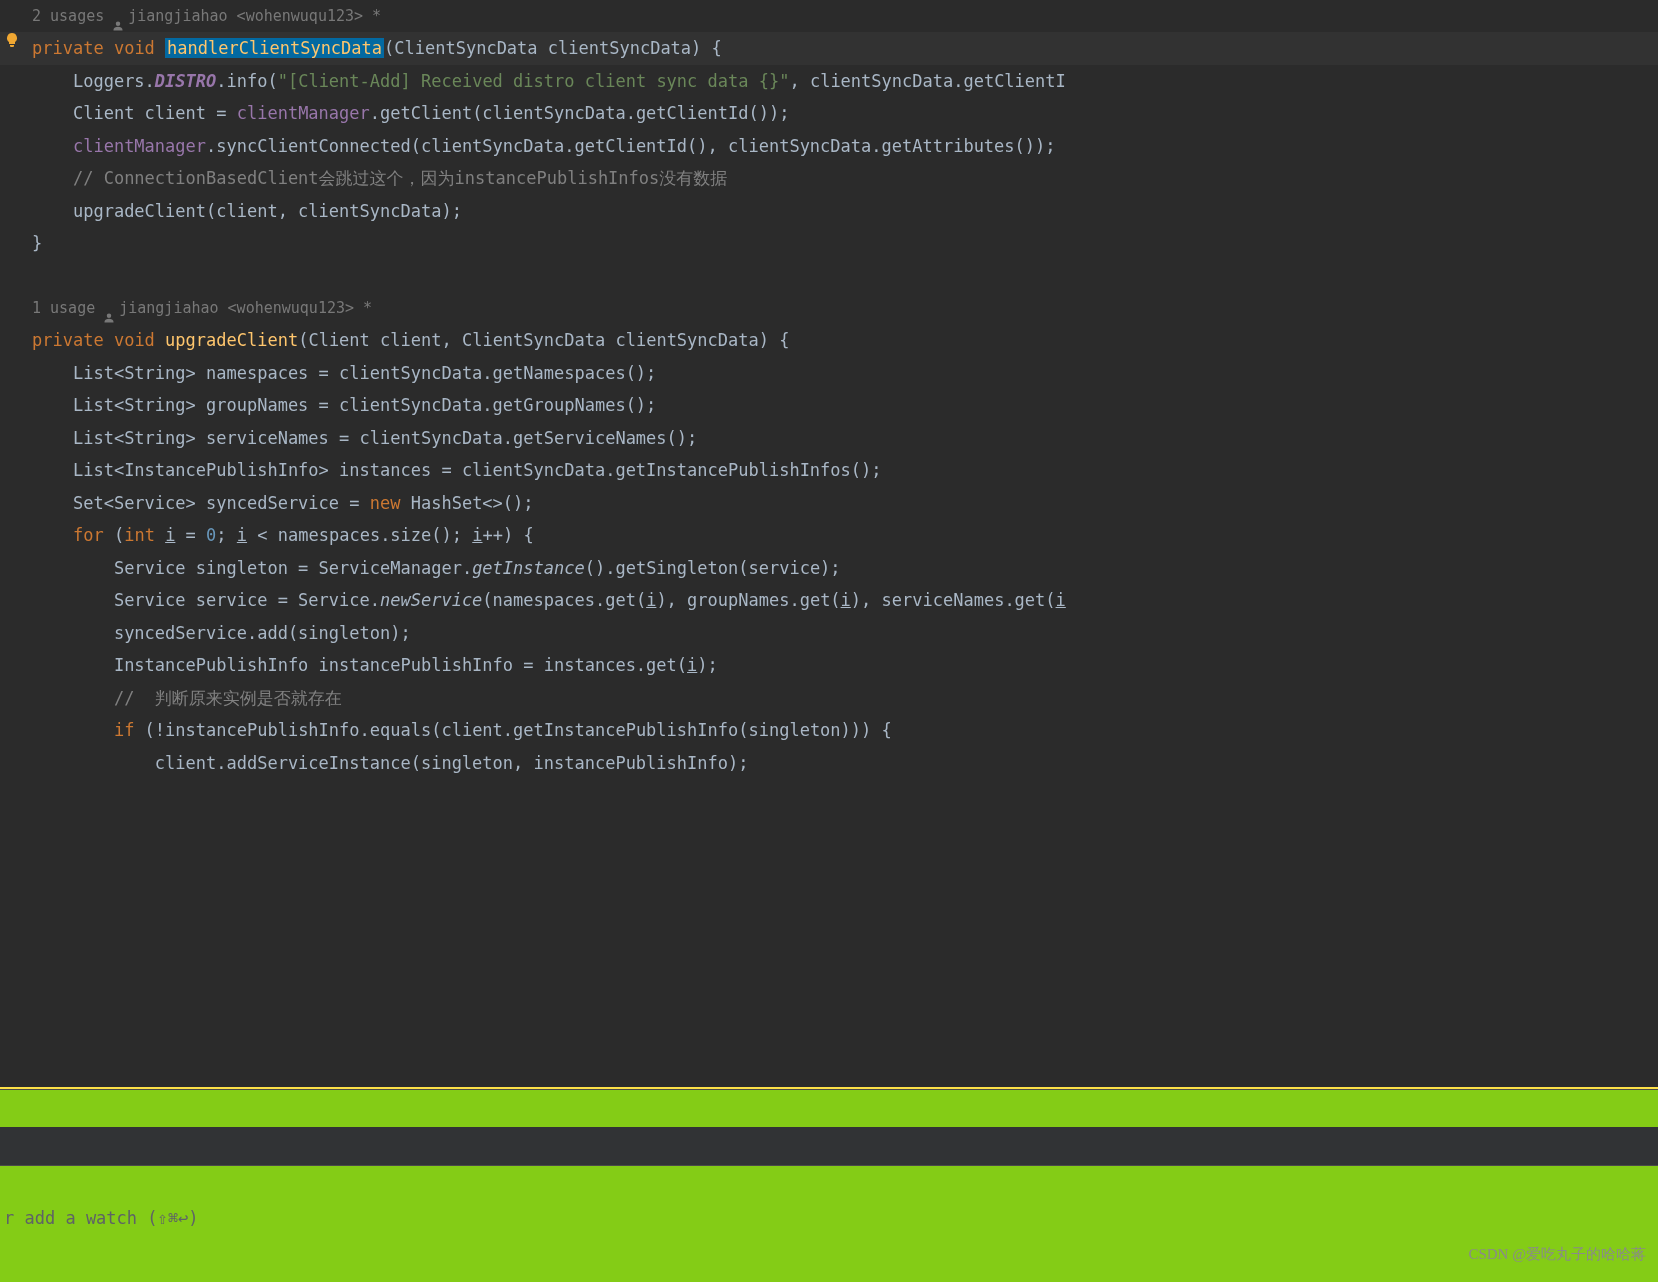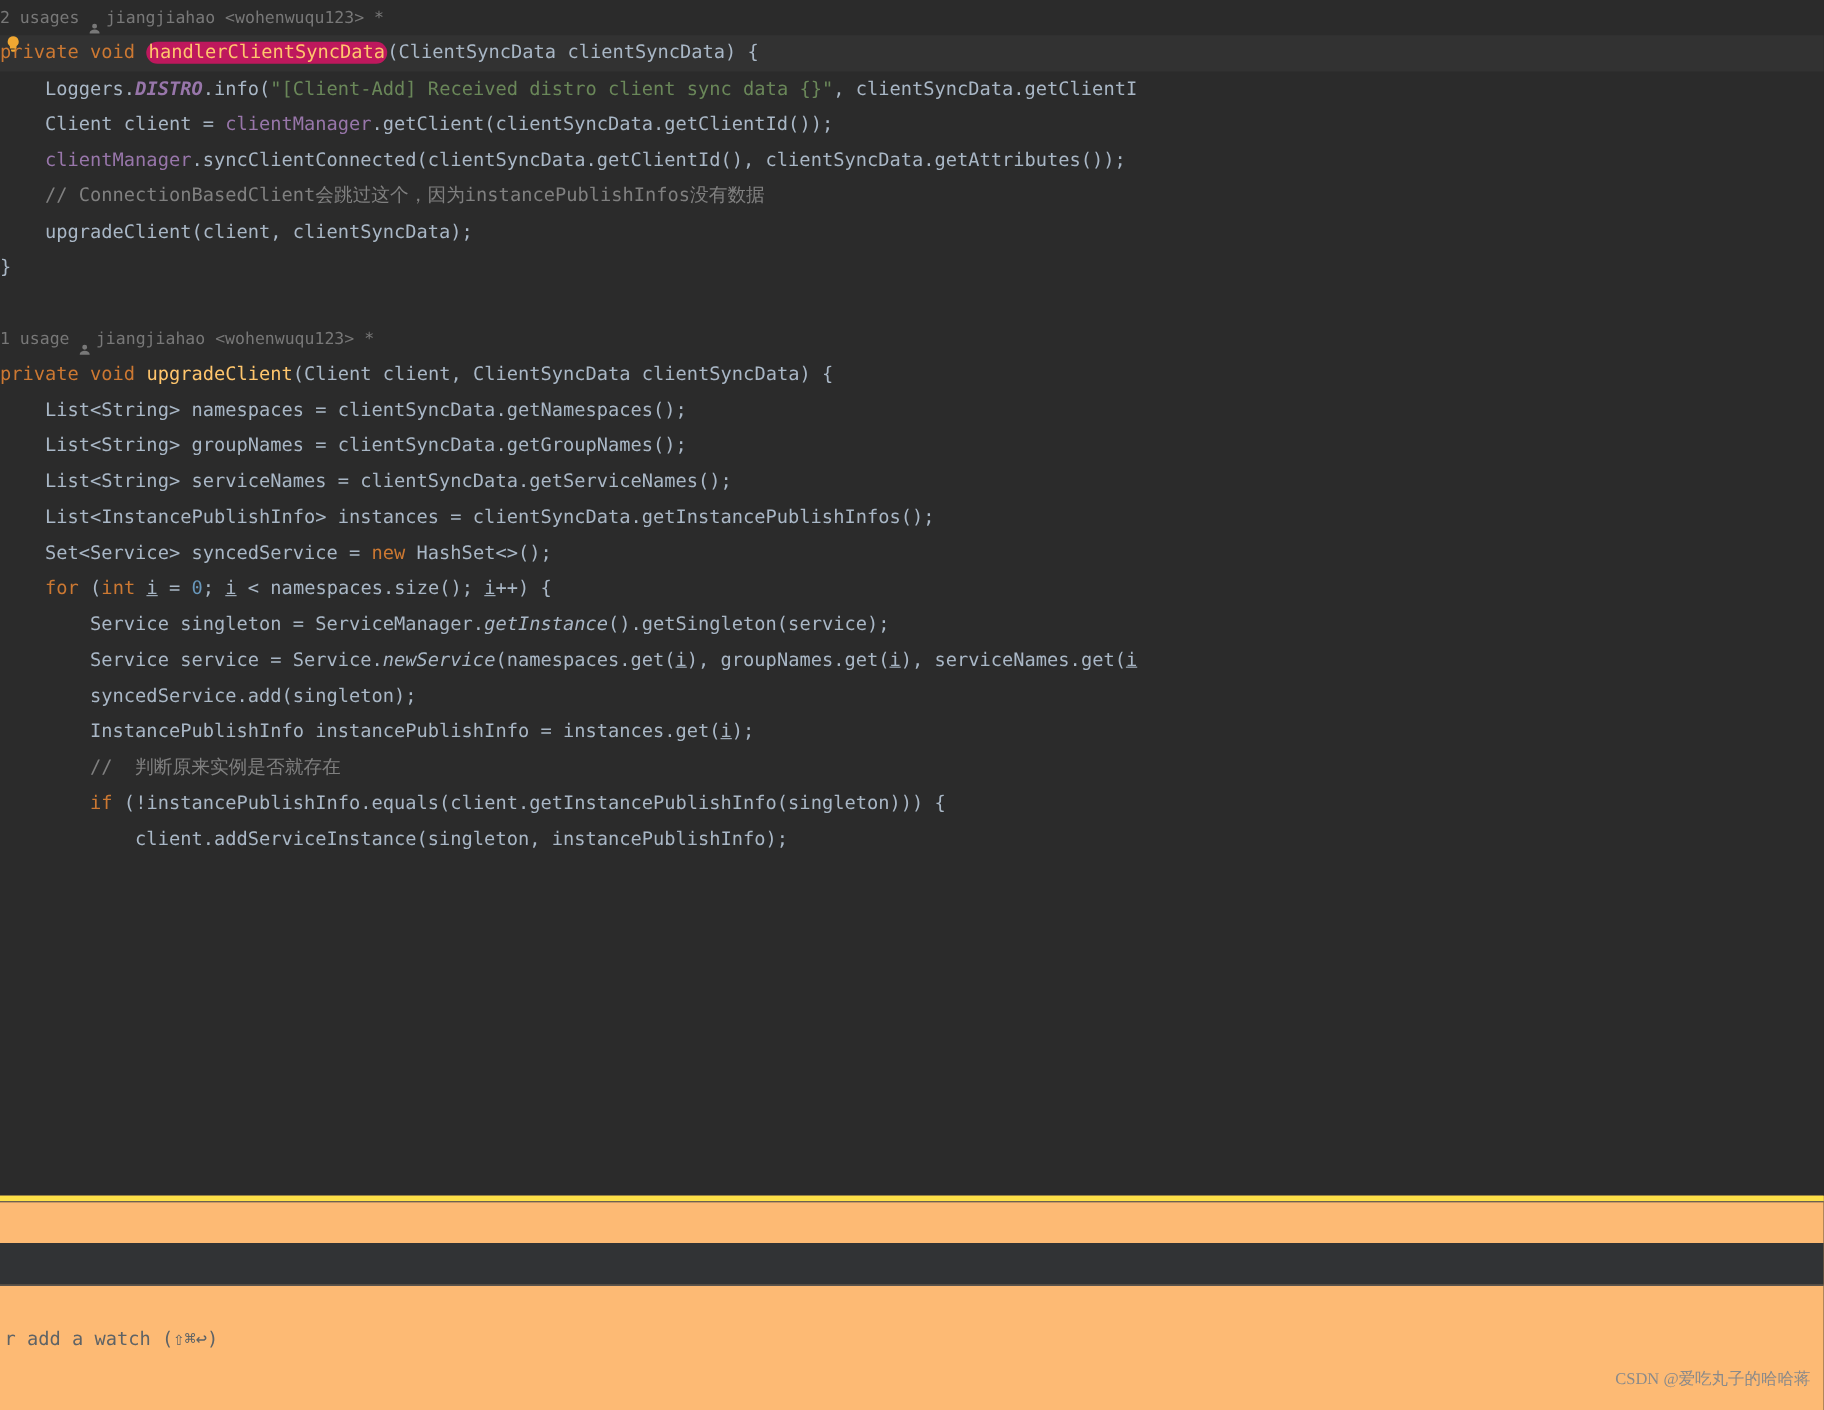--- a/index.html
+++ b/index.html
@@ -8,39 +8,40 @@
       font-family: 'Menlo', 'Monaco', 'Consolas', monospace;
       font-size: 17px;
       line-height: 32.5px;
       color: #a9b7c6;
       overflow: hidden;
       width: 1658px;
       height: 1282px;
       position: relative;
     }
     .editor {
+      padding-left: 32px;
       padding-top: 0;
     }
     .code-line {
       white-space: pre;
       height: 32.5px;
     }
     .usage-line {
       color: #787878;
       font-size: 15px;
       display: flex;
       align-items: center;
       gap: 8px;
       height: 32px;
     }
     .author { display: flex; align-items: flex-end; gap: 4px; color: #787878; }
     .person-icon { width: 12px; height: 12px; fill: #787878; }
     .kw { color: #cc7832; }
     .method-def { color: #ffc66d; }
-    .method-hl { color: #ffc66d; background: #be185d; padding: 0 2px; border-radius: 10px; }
+    .method-hl { color: #ffc66d; background: #0369a1; padding: 0 2px; }
     .field { color: #9876aa; }
     .static-field { color: #9876aa; font-style: italic; font-weight: bold; }
     .string { color: #6a8759; }
     .comment { color: #808080; }
     .number { color: #6897bb; }
     .italic-method { font-style: italic; }
     .underline { text-decoration: underline; }
     .bulb-icon {
       position: absolute;
       left: 4px;
@@ -48,22 +49,22 @@
       width: 16px;
       height: 16px;
       fill: #f0a732;
     }
     .bottom-panel {
       position: absolute;
       bottom: 0;
       left: 0;
       right: 0;
       height: 195px;
-      background: #fdba74;
-      border-top: 5px solid #fde047;
+      background: #84cc16;
+      border-top: 2px solid #fde047;
     }
     .watch-hint {
       position: absolute;
       bottom: 48px;
       left: 0;
       color: #5e6366;
       font-size: 17px;
       padding-left: 4px;
     }
     .watermark {

